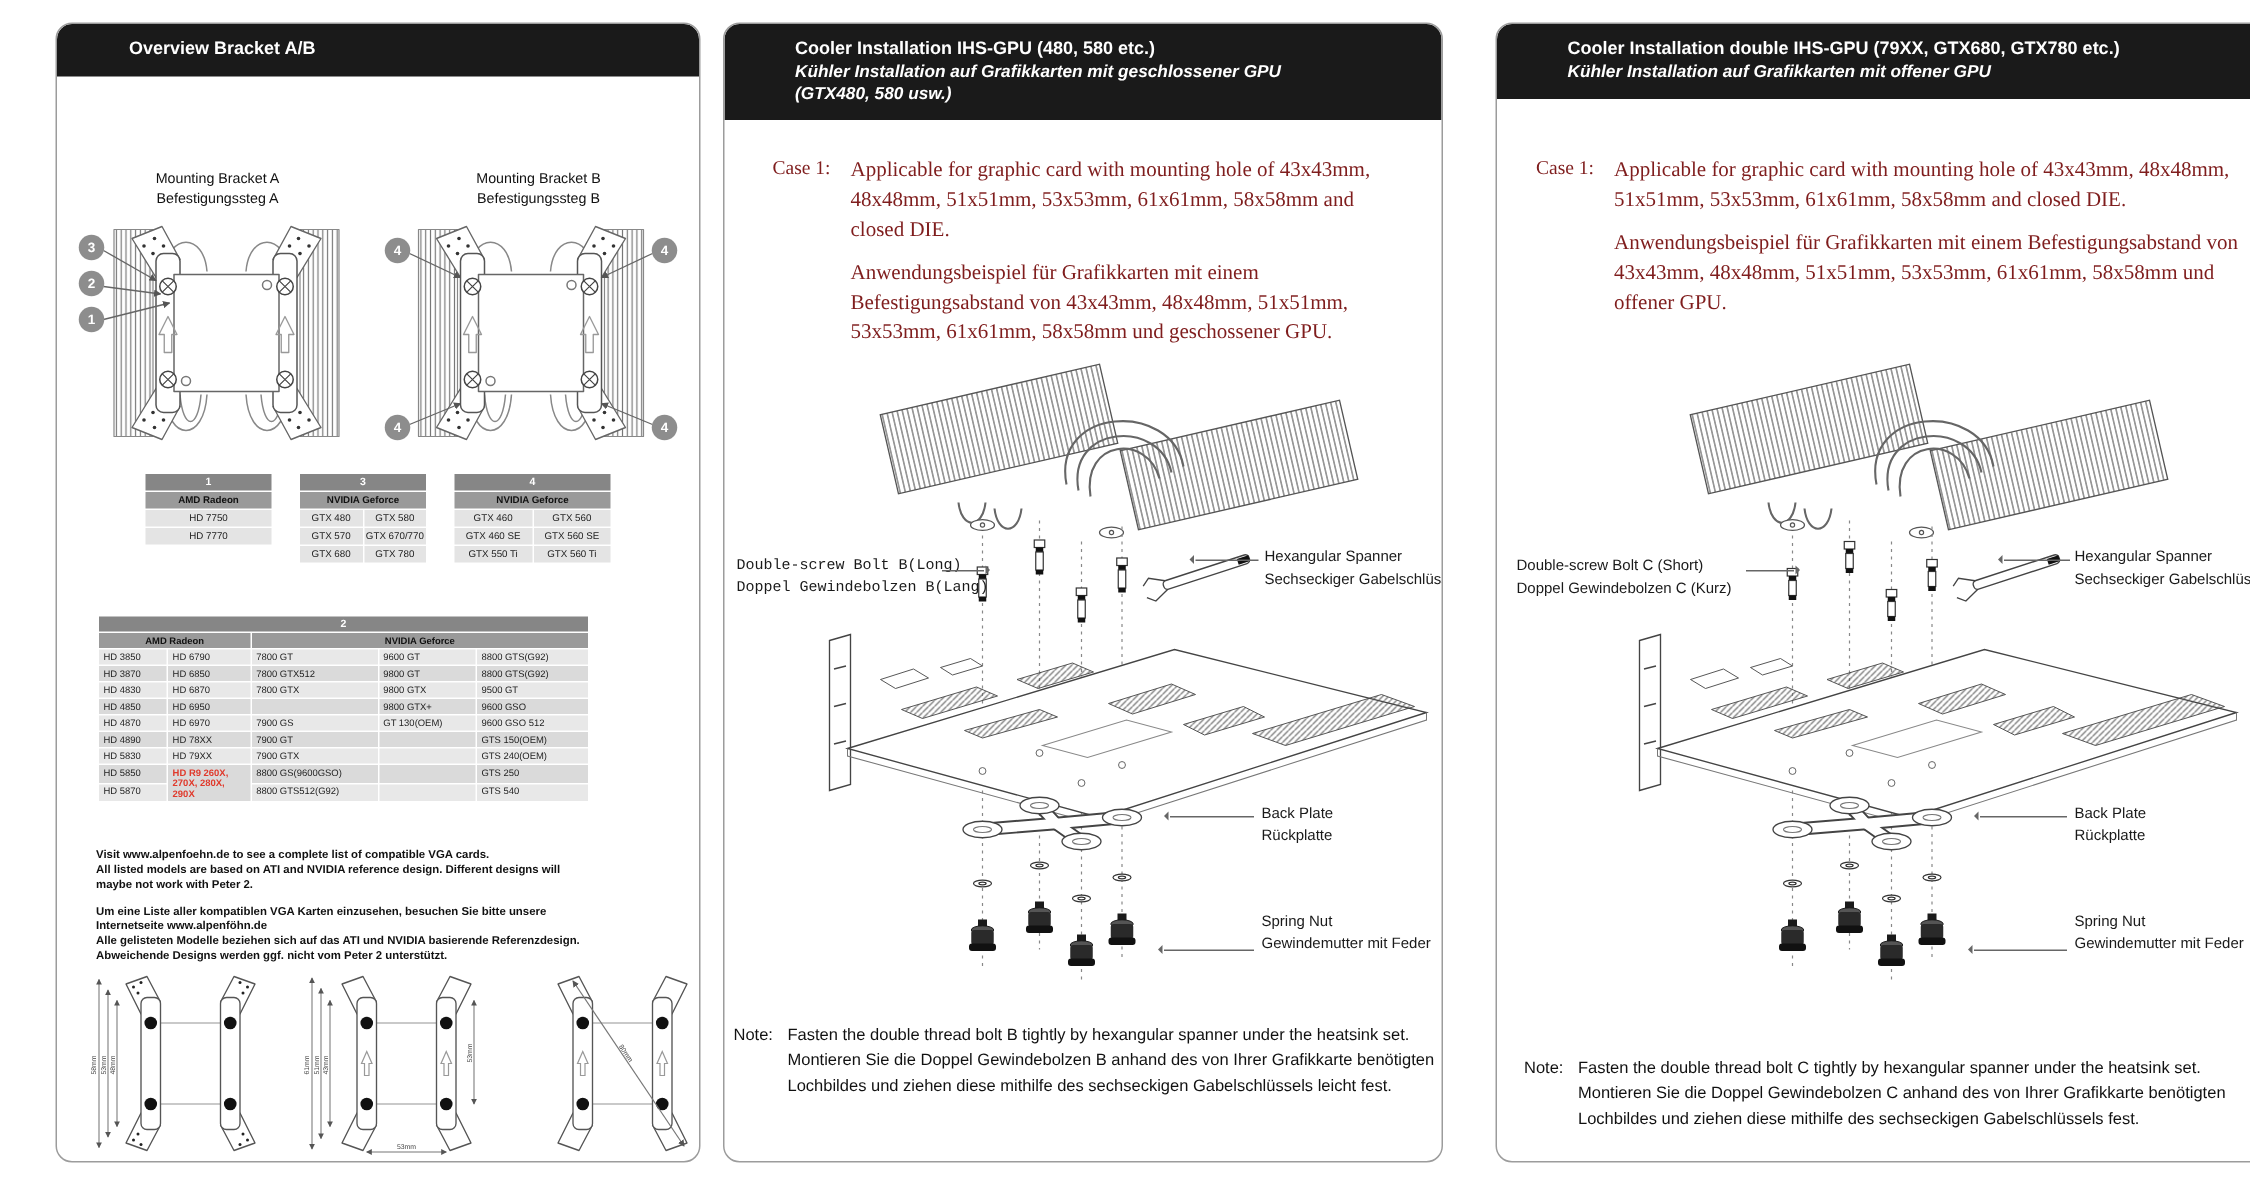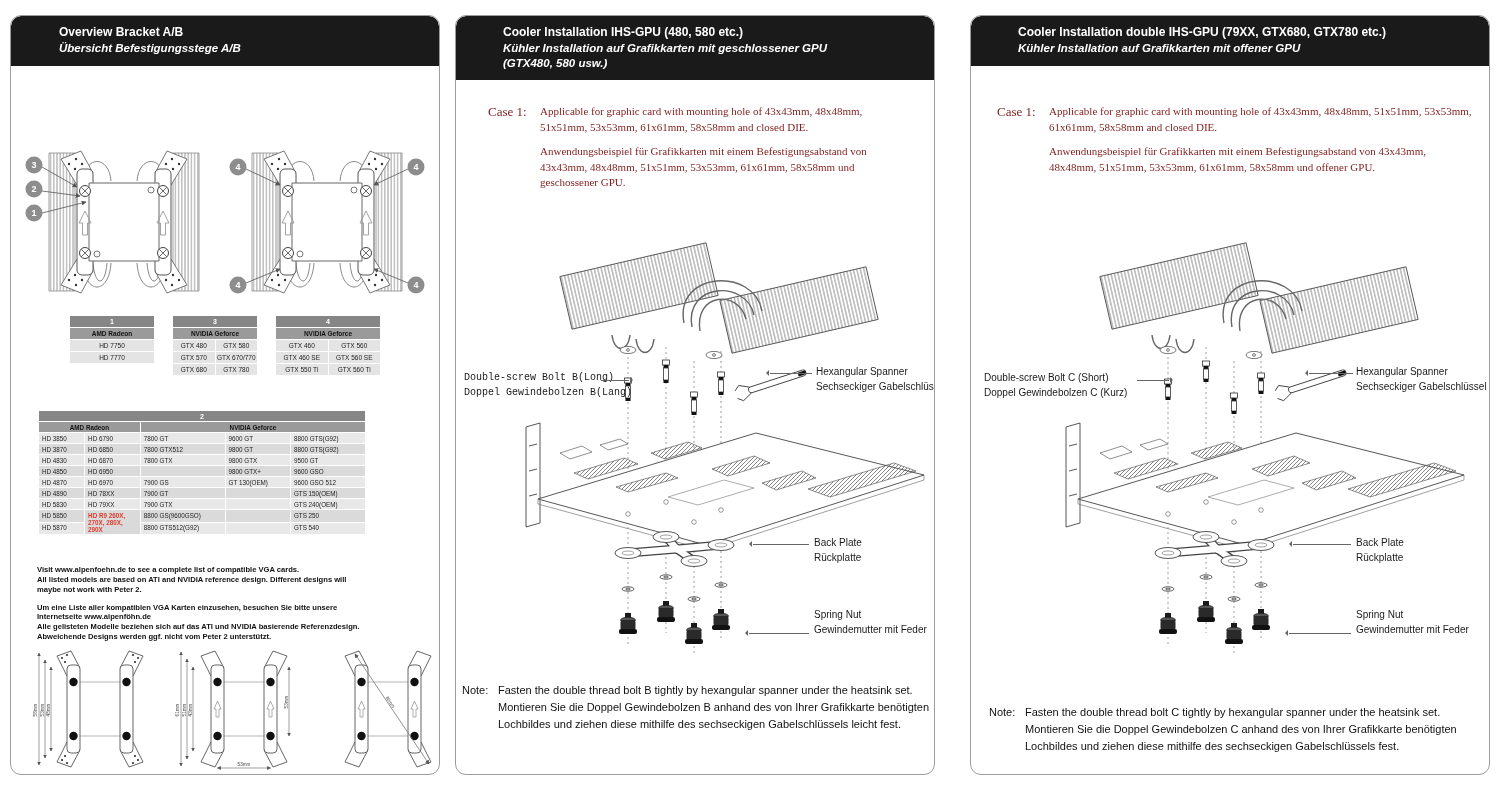--- a/index.html
+++ b/index.html
@@ -4,21 +4,21 @@
 <style>
   * { box-sizing: border-box; }
   html,body { margin:0; padding:0; }
   body {
     width:1500px; height:787px; position:relative; overflow:hidden;
     background:#ffffff; color:#222;
     font-family:"Liberation Sans", sans-serif;
   }
   .panel {
     position:absolute; top:15px; background:#fff;
-    border:1px solid #9c9c9c; border-radius:11px; overflow:hidden;
+    border:1px solid #9c9c9c; border-radius:11px; overflow:hidden;margin-left:27px;
   }
   #p1 { left:10px;  width:430px; height:760px; }
   #p2 { left:455px; width:480px; height:760px; }
   #p3 { left:970px; width:520px; height:760px; }
 
   .hdr {
     background:#1a1a1a; color:#fff; border-radius:10px 10px 0 0;
     padding:9px 12px 10px 47px; line-height:1.3;
   }
   .hdr .t-en { font-weight:bold; font-size:12px; }
@@ -51,21 +51,21 @@
   .compat .gap { height:8px; }
 
   .dims { position:absolute; top:630px; left:18px; display:flex; gap:14px; }
   svg.dim { width:130px; height:128px; }
 
   
   .case { position:absolute; top:88px; display:flex; gap:8px; color:#7f1d1d;font-family:Liberation Serif, serif; }
   #p2 .case { left:32px; width:420px; }
   #p3 .case { left:26px; width:475px; }
   .case-label { font-size:13px; flex:0 0 44px; }
-  .case-body  { font-size:11px; line-height:1.42; flex:1; }
+  .case-body  { font-size:14px; line-height:1.42; flex:1; }
   .case-body .de { margin-top:9px; }
 
   .diagram { position:absolute; top:215px; width:410px; height:440px; }
   #p2 .diagram { left:60px; }
   #p3 .diagram { left:85px; }
 
   .co { position:absolute; font-size:10px; line-height:1.45; color:#1a1a1a; white-space:nowrap; }
   #p2 .co-bolt { left:8px;  top:355px;font-family:Liberation Mono, monospace; }
   #p3 .co-bolt { left:13px; top:355px; }
   #p2 .co-spanner   { left:360px; top:349px; }
@@ -112,23 +112,32 @@
     </pattern>
     <marker id="ma" viewBox="0 0 8 8" refX="7" refY="4" markerWidth="5.5" markerHeight="5.5" orient="auto-start-reverse">
       <path d="M0,0 L8,4 L0,8 Z" fill="#555"></path>
     </marker>
   </defs>
 </svg>
 
 <div class="panel" id="p1">
   <div class="hdr" style="padding-left:48px">
     <div class="t-en">Overview Bracket A/B</div>
-    <div class="t-de">Übersicht Befestigungsstege A/B</div>
-  </div>
-
+  </div>
+
+  <div class="blabels">
+    <div>
+      <div>Mounting Bracket A</div>
+      <div>Befestigungssteg A</div>
+    </div>
+    <div>
+      <div>Mounting Bracket B</div>
+      <div>Befestigungssteg B</div>
+    </div>
+  </div>
 
   <div class="bdiagrams">
 
     <svg class="bracket" viewBox="0 0 198 168">
       <g transform="translate(25,0)" stroke-linejoin="round">
         <rect x="0" y="10" width="26" height="138" fill="url(#pFin)" stroke="#888" stroke-width="0.8"></rect>
         <rect x="124" y="10" width="26" height="138" fill="url(#pFin)" stroke="#888" stroke-width="0.8"></rect>
         <g fill="#fff" stroke="#888" stroke-width="1">
           <path d="M34,120 C36,152 60,152 62,120"></path>
             <path d="M44,120 C46,144 56,144 58,120"></path>

